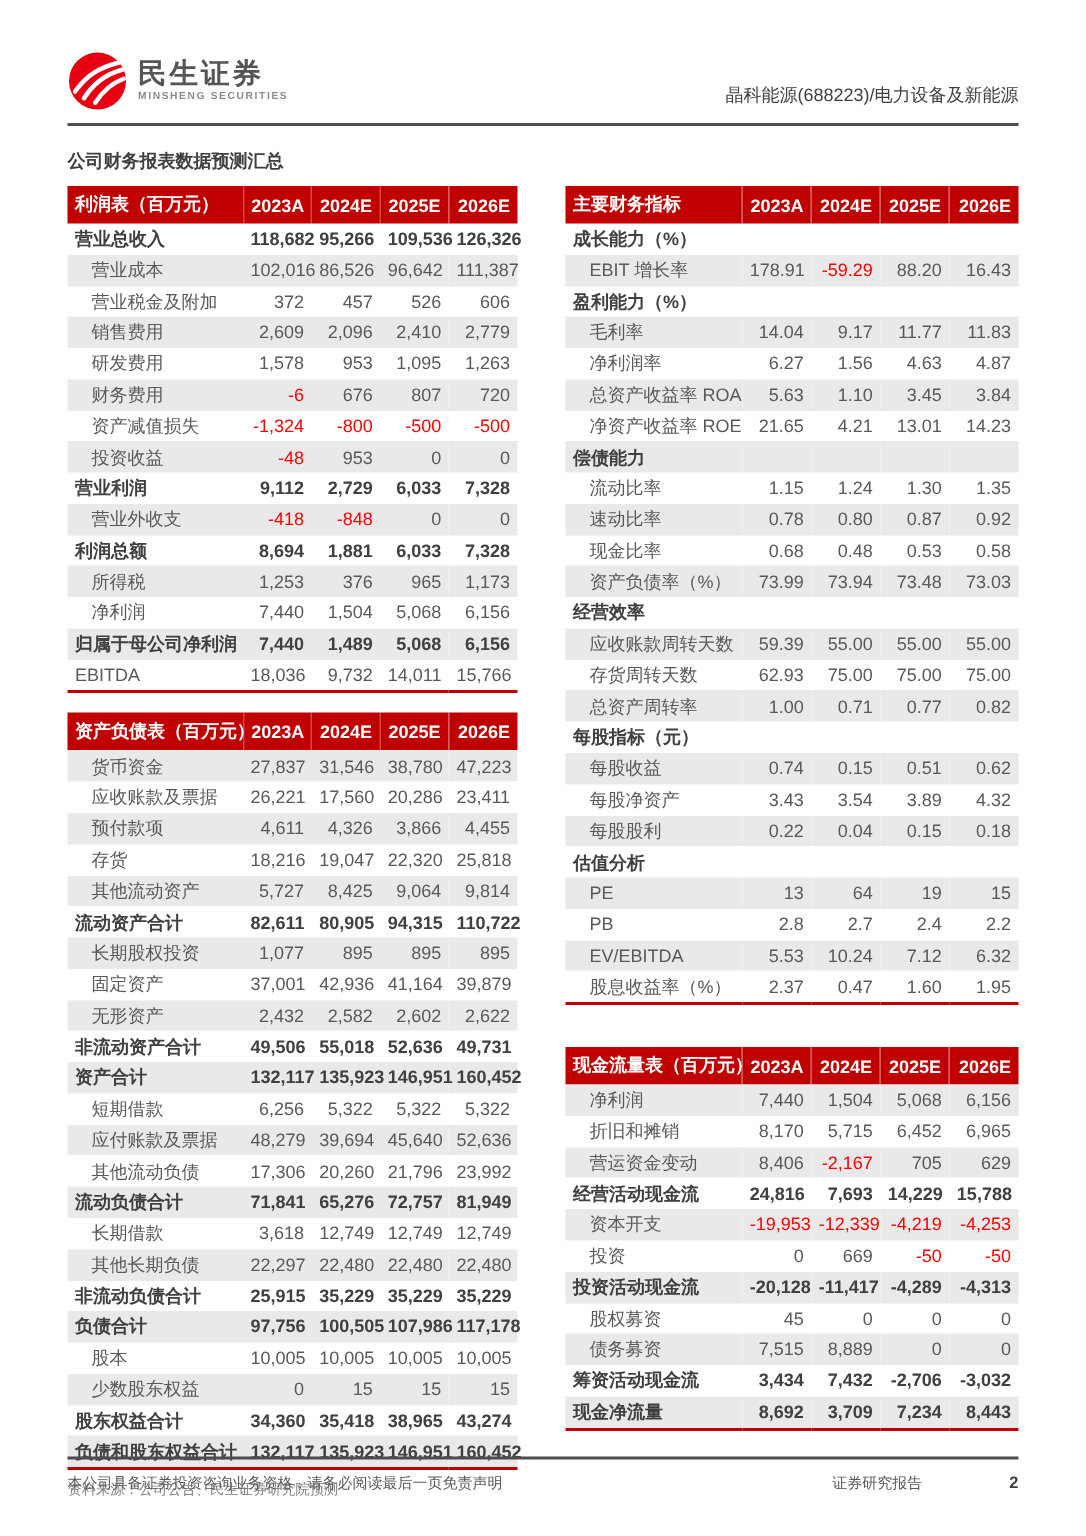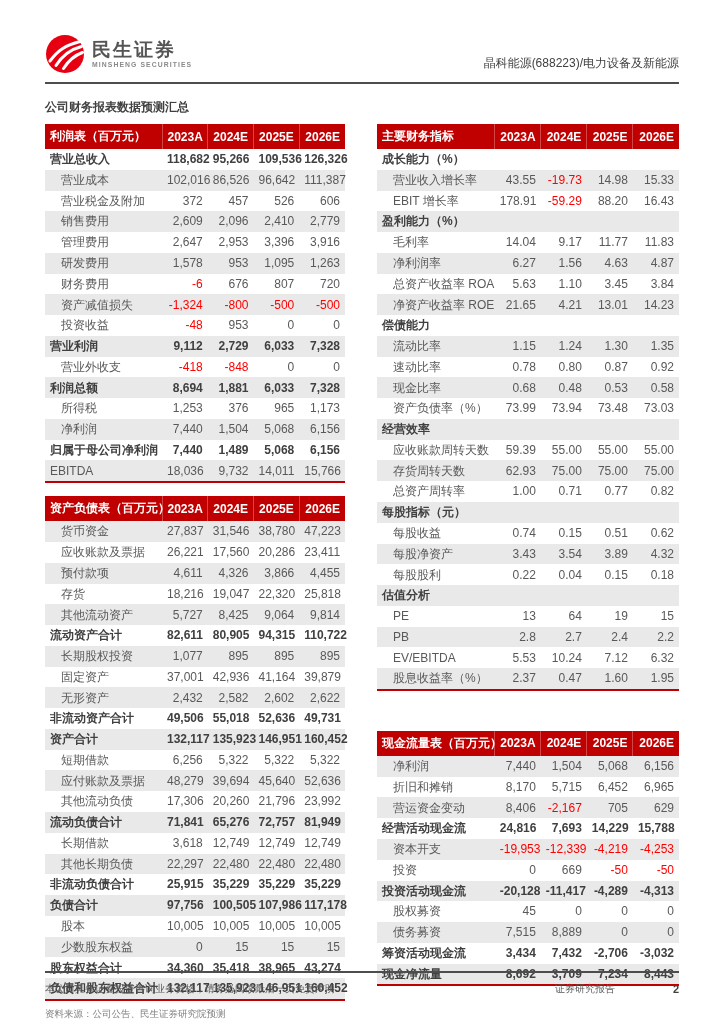--- a/index.html
+++ b/index.html
@@ -47,21 +47,21 @@
     color: #595959; line-height: 1.2;
   }
   table.fin td.lbl { text-align: left; }
   table.fin td.lbl.ind { padding-left: 16px; }
   table.fin tr.bold td { font-weight: bold; color: #404040; }
   table.fin td.neg { color: #ff0000; }
   table.shade-even tbody tr:nth-child(even) { background: #e9e9e9; }
   table.shade-odd  tbody tr:nth-child(odd)  { background: #e9e9e9; }
 
   .tbl-gap-sm { margin-bottom: 13px; }
-  .tbl-gap-lg { margin-bottom: 40px; }
+  .tbl-gap-lg { margin-bottom: 28px; }
 
   .source-note { font-size: 9.5px; color: #7f7f7f; margin-top: 7px; }
 
   
   .rpt-footer {
     position: absolute; left: 45px; right: 45px; bottom: 28px;
     border-top: 2px solid #4d4d4d; padding-top: 9px;
     display: flex; justify-content: space-between; align-items: center;
     font-size: 10px; color: #595959;
   }
@@ -128,27 +128,20 @@
               <td>606</td>
             </tr>
             <tr>
               <td class="lbl ind">销售费用</td>
               <td>2,609</td>
               <td>2,096</td>
               <td>2,410</td>
               <td>2,779</td>
             </tr>
             <tr>
-              <td class="lbl ind">管理费用</td>
-              <td>2,647</td>
-              <td>2,953</td>
-              <td>3,396</td>
-              <td>3,916</td>
-            </tr>
-            <tr>
               <td class="lbl ind">研发费用</td>
               <td>1,578</td>
               <td>953</td>
               <td>1,095</td>
               <td>1,263</td>
             </tr>
             <tr>
               <td class="lbl ind">财务费用</td>
               <td class="neg">-6</td>
               <td>676</td>
@@ -409,27 +402,20 @@
           </thead>
           <tbody>
             <tr class="bold">
               <td class="lbl">成长能力（%）</td>
               <td></td>
               <td></td>
               <td></td>
               <td></td>
             </tr>
             <tr>
-              <td class="lbl ind">营业收入增长率</td>
-              <td>43.55</td>
-              <td class="neg">-19.73</td>
-              <td>14.98</td>
-              <td>15.33</td>
-            </tr>
-            <tr>
               <td class="lbl ind">EBIT 增长率</td>
               <td>178.91</td>
               <td class="neg">-59.29</td>
               <td>88.20</td>
               <td>16.43</td>
             </tr>
             <tr class="bold">
               <td class="lbl">盈利能力（%）</td>
               <td></td>
               <td></td>

